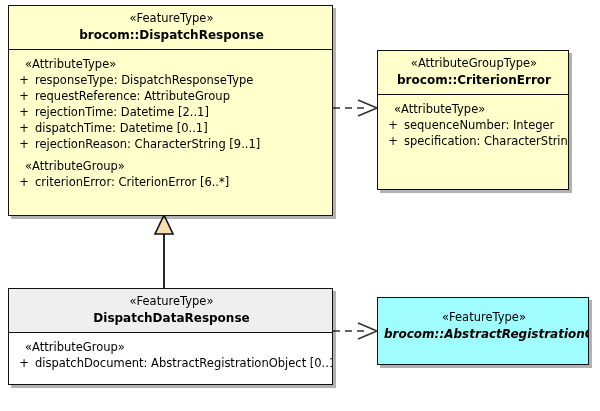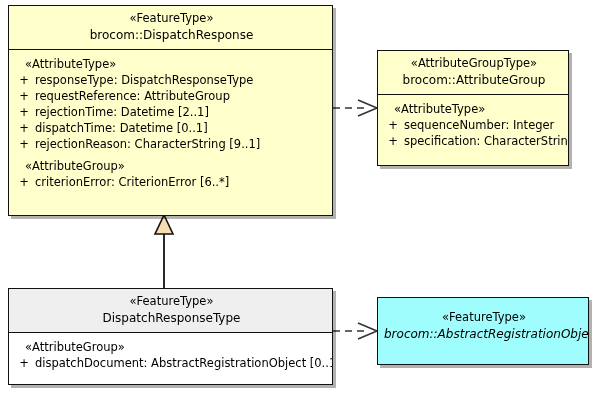--- a/index.html
+++ b/index.html
@@ -37,21 +37,21 @@
     display: block;
     font-size: 11.5px;
     line-height: 15px;
     font-weight: normal;
     white-space: nowrap;
   }
   .classname {
     display: block;
     font-size: 12px;
     line-height: 16px;
-    font-weight: normal;
+    font-weight: bold;
     white-space: nowrap;
     margin-top: 1px;
   }
   .classname.italic {
     font-style: italic;
   }
   .uml-body {
     box-sizing: border-box;
     padding: 6px 4px 6px 4px;
   }
@@ -148,42 +148,42 @@
 
     <div class="compartment-label" style="margin-top:6px;">«AttributeGroup»</div>
 
     <div class="attr-row">
       <span class="attr-vis">+</span>
       <span class="attr-text">criterionError: CriterionError [6..*]</span>
     </div>
   </div>
 </div>
 
-<div class="uml-class fill-yellow" style="left:377px; top:50px; width:192px; height:116px;">
+<div class="uml-class fill-yellow" style="left:377px; top:50px; width:192px; height:140px;">
   <div class="uml-header fill-yellow">
     <span class="stereotype">«AttributeGroupType»</span>
-    <span class="classname">brocom::AttributeGroup</span>
+    <span class="classname">brocom::CriterionError</span>
   </div>
   <div class="uml-body fill-yellow">
     <div class="compartment-label">«AttributeType»</div>
     <div class="attr-row">
       <span class="attr-vis">+</span>
       <span class="attr-text">sequenceNumber: Integer</span>
     </div>
     <div class="attr-row">
       <span class="attr-vis">+</span>
       <span class="attr-text">specification: CharacterString</span>
     </div>
   </div>
 </div>
 
 <div class="uml-class fill-white" style="left:8px; top:288px; width:325px; height:97px;">
   <div class="uml-header fill-gray">
     <span class="stereotype">«FeatureType»</span>
-    <span class="classname">DispatchResponseType</span>
+    <span class="classname">DispatchDataResponse</span>
   </div>
   <div class="uml-body fill-white">
     <div class="compartment-label">«AttributeGroup»</div>
     <div class="attr-row">
       <span class="attr-vis">+</span>
       <span class="attr-text">dispatchDocument: AbstractRegistrationObject [0..1]</span>
     </div>
   </div>
 </div>
 

